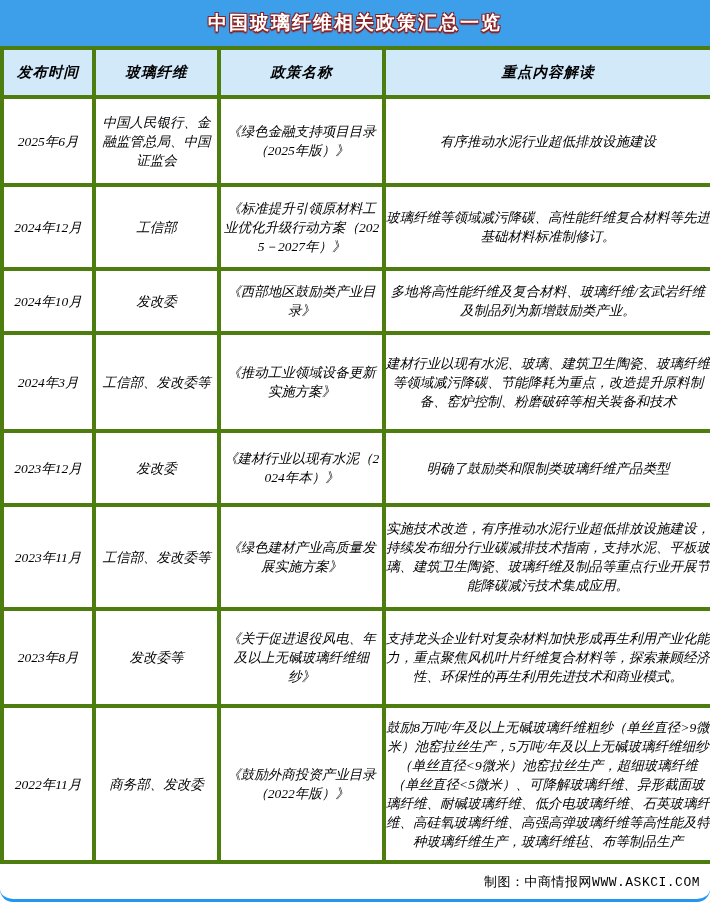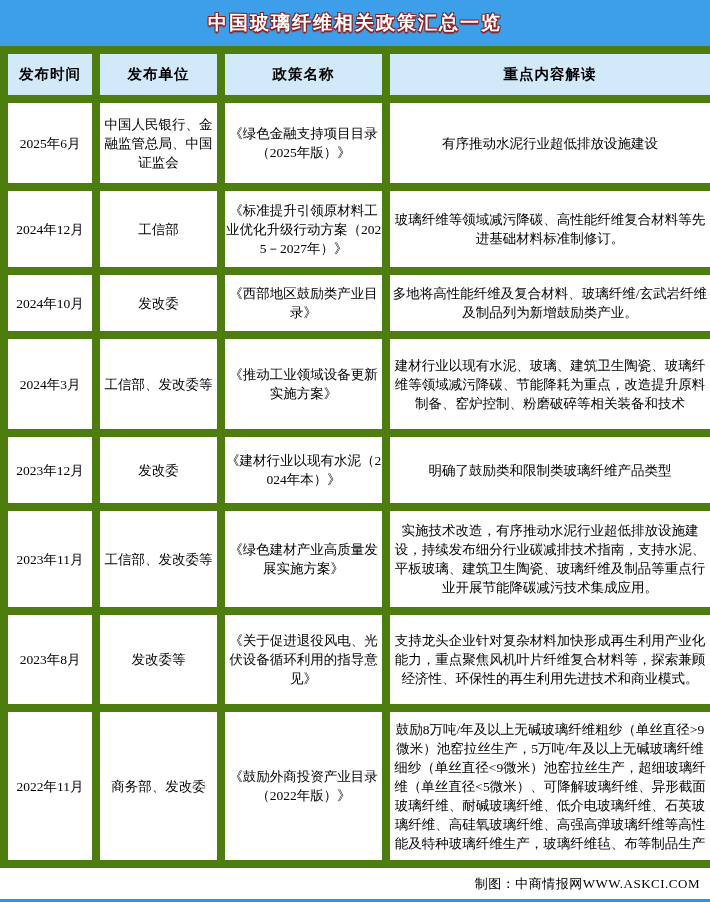--- a/index.html
+++ b/index.html
@@ -20,46 +20,48 @@
   }
   table.policy{
     width:710px;border-collapse:collapse;table-layout:fixed;
     flex:0 0 auto;
   }
   table.policy col.c-time{width:92px;}
   table.policy col.c-agency{width:125px;}
   table.policy col.c-policy{width:165px;}
   table.policy col.c-summary{width:328px;}
   table.policy th,table.policy td{
-    border:8px solid #4d7c0f;
+    border:4px solid #4d7c0f;
     text-align:center;vertical-align:middle;
     padding:3px 0;
     font-size:13.5px;line-height:19px;
     word-break:break-all;
+    font-style:italic;
   }
   table.policy thead tr{height:49px;}
   table.policy thead th{
     background:#d2e9fa;font-weight:bold;font-size:14.5px;letter-spacing:1px;
   }
   tbody tr:nth-child(1){height:88px;}
   tbody tr:nth-child(2){height:84px;}
   tbody tr:nth-child(3){height:64px;}
   tbody tr:nth-child(4){height:98px;}
   tbody tr:nth-child(5){height:74px;margin-top:16px;}
   tbody tr:nth-child(6){height:104px;}
   tbody tr:nth-child(7){height:97px;}
   tbody tr:nth-child(8){height:156px;}
   td.time,td.agency{font-size:14px;}
   .footer{
     flex:1 1 auto;
     display:flex;align-items:center;justify-content:flex-end;
     padding-right:10px;
     border-bottom:3px solid #2196f3;
     font-size:13px;letter-spacing:0.5px;
-    font-family:Liberation Serif, serif;
+    font-family:Liberation Mono, monospace;
+    border-radius:13px;
   }
 </style>
 </head>
 <body>
 
 <div class="infographic">
 
   <div class="title-bar">
     <h1>中国玻璃纤维相关政策汇总一览</h1>
   </div>
@@ -67,21 +69,21 @@
   <table class="policy">
     <colgroup>
       <col class="c-time">
         <col class="c-agency">
         <col class="c-policy">
         <col class="c-summary">
     </colgroup>
     <thead>
       <tr>
         <th>发布时间</th>
-        <th>发布单位</th>
+        <th>玻璃纤维</th>
         <th>政策名称</th>
         <th>重点内容解读</th>
       </tr>
     </thead>
     <tbody>
       <tr>
         <td class="time">2025年6月</td>
         <td class="agency">中国人民银行、金融监管总局、中国证监会</td>
         <td class="policy-name">《绿色金融支持项目目录（2025年版）》</td>
         <td class="summary">有序推动水泥行业超低排放设施建设</td>
@@ -112,21 +114,21 @@
       </tr>
       <tr>
         <td class="time">2023年11月</td>
         <td class="agency">工信部、发改委等</td>
         <td class="policy-name">《绿色建材产业高质量发展实施方案》</td>
         <td class="summary">实施技术改造，有序推动水泥行业超低排放设施建设，持续发布细分行业碳减排技术指南，支持水泥、平板玻璃、建筑卫生陶瓷、玻璃纤维及制品等重点行业开展节能降碳减污技术集成应用。</td>
       </tr>
       <tr>
         <td class="time">2023年8月</td>
         <td class="agency">发改委等</td>
-        <td class="policy-name">《关于促进退役风电、光伏设备循环利用的指导意见》</td>
+        <td class="policy-name">《关于促进退役风电、年及以上无碱玻璃纤维细纱》</td>
         <td class="summary">支持龙头企业针对复杂材料加快形成再生利用产业化能力，重点聚焦风机叶片纤维复合材料等，探索兼顾经济性、环保性的再生利用先进技术和商业模式。</td>
       </tr>
       <tr>
         <td class="time">2022年11月</td>
         <td class="agency">商务部、发改委</td>
         <td class="policy-name">《鼓励外商投资产业目录（2022年版）》</td>
         <td class="summary">鼓励8万吨/年及以上无碱玻璃纤维粗纱（单丝直径&gt;9微米）池窑拉丝生产，5万吨/年及以上无碱玻璃纤维细纱（单丝直径&lt;9微米）池窑拉丝生产，超细玻璃纤维（单丝直径&lt;5微米）、可降解玻璃纤维、异形截面玻璃纤维、耐碱玻璃纤维、低介电玻璃纤维、石英玻璃纤维、高硅氧玻璃纤维、高强高弹玻璃纤维等高性能及特种玻璃纤维生产，玻璃纤维毡、布等制品生产</td>
       </tr>
     </tbody>
   </table>

